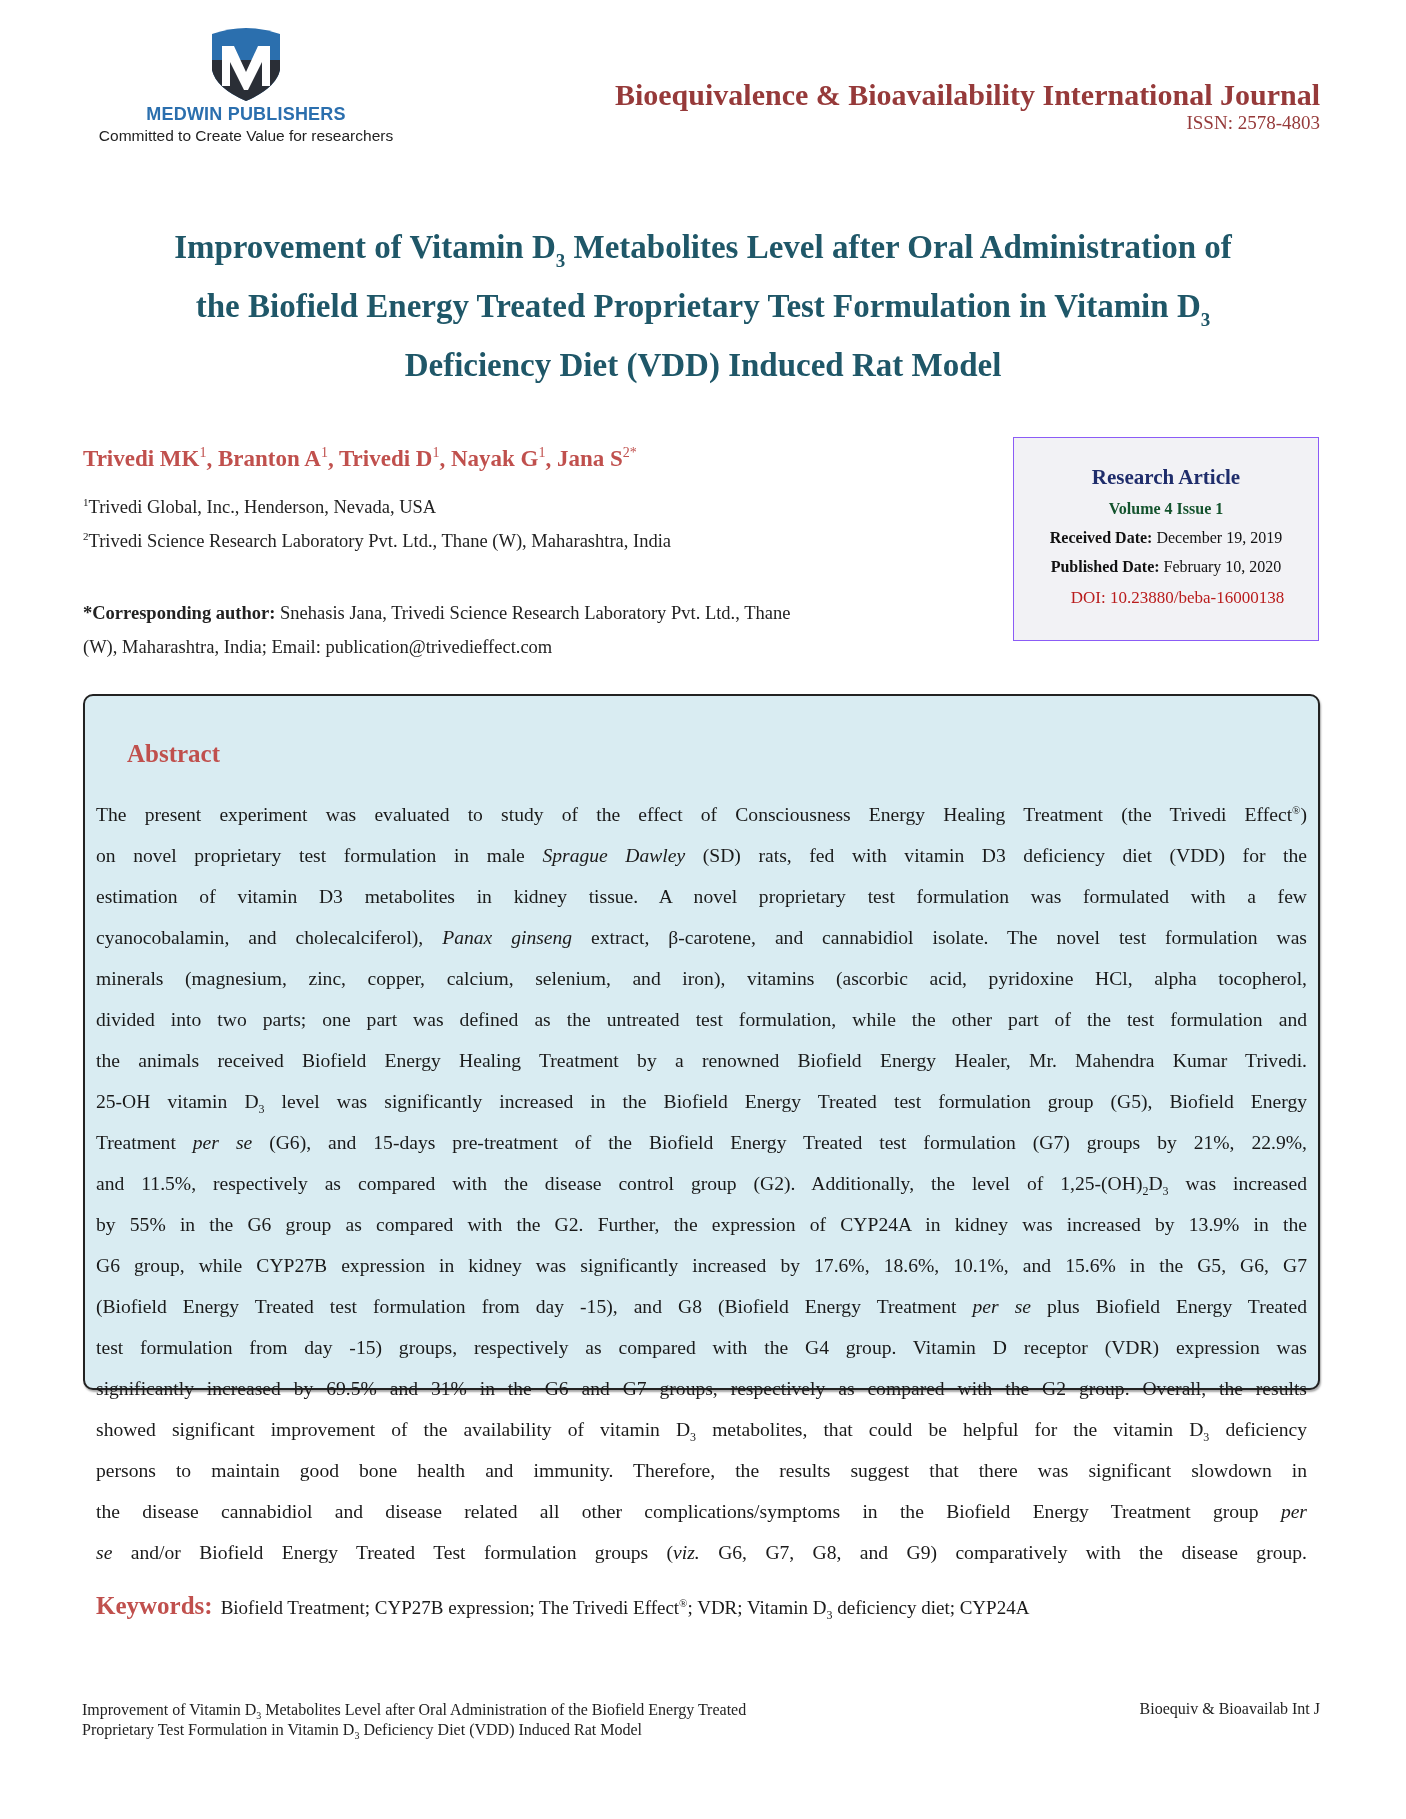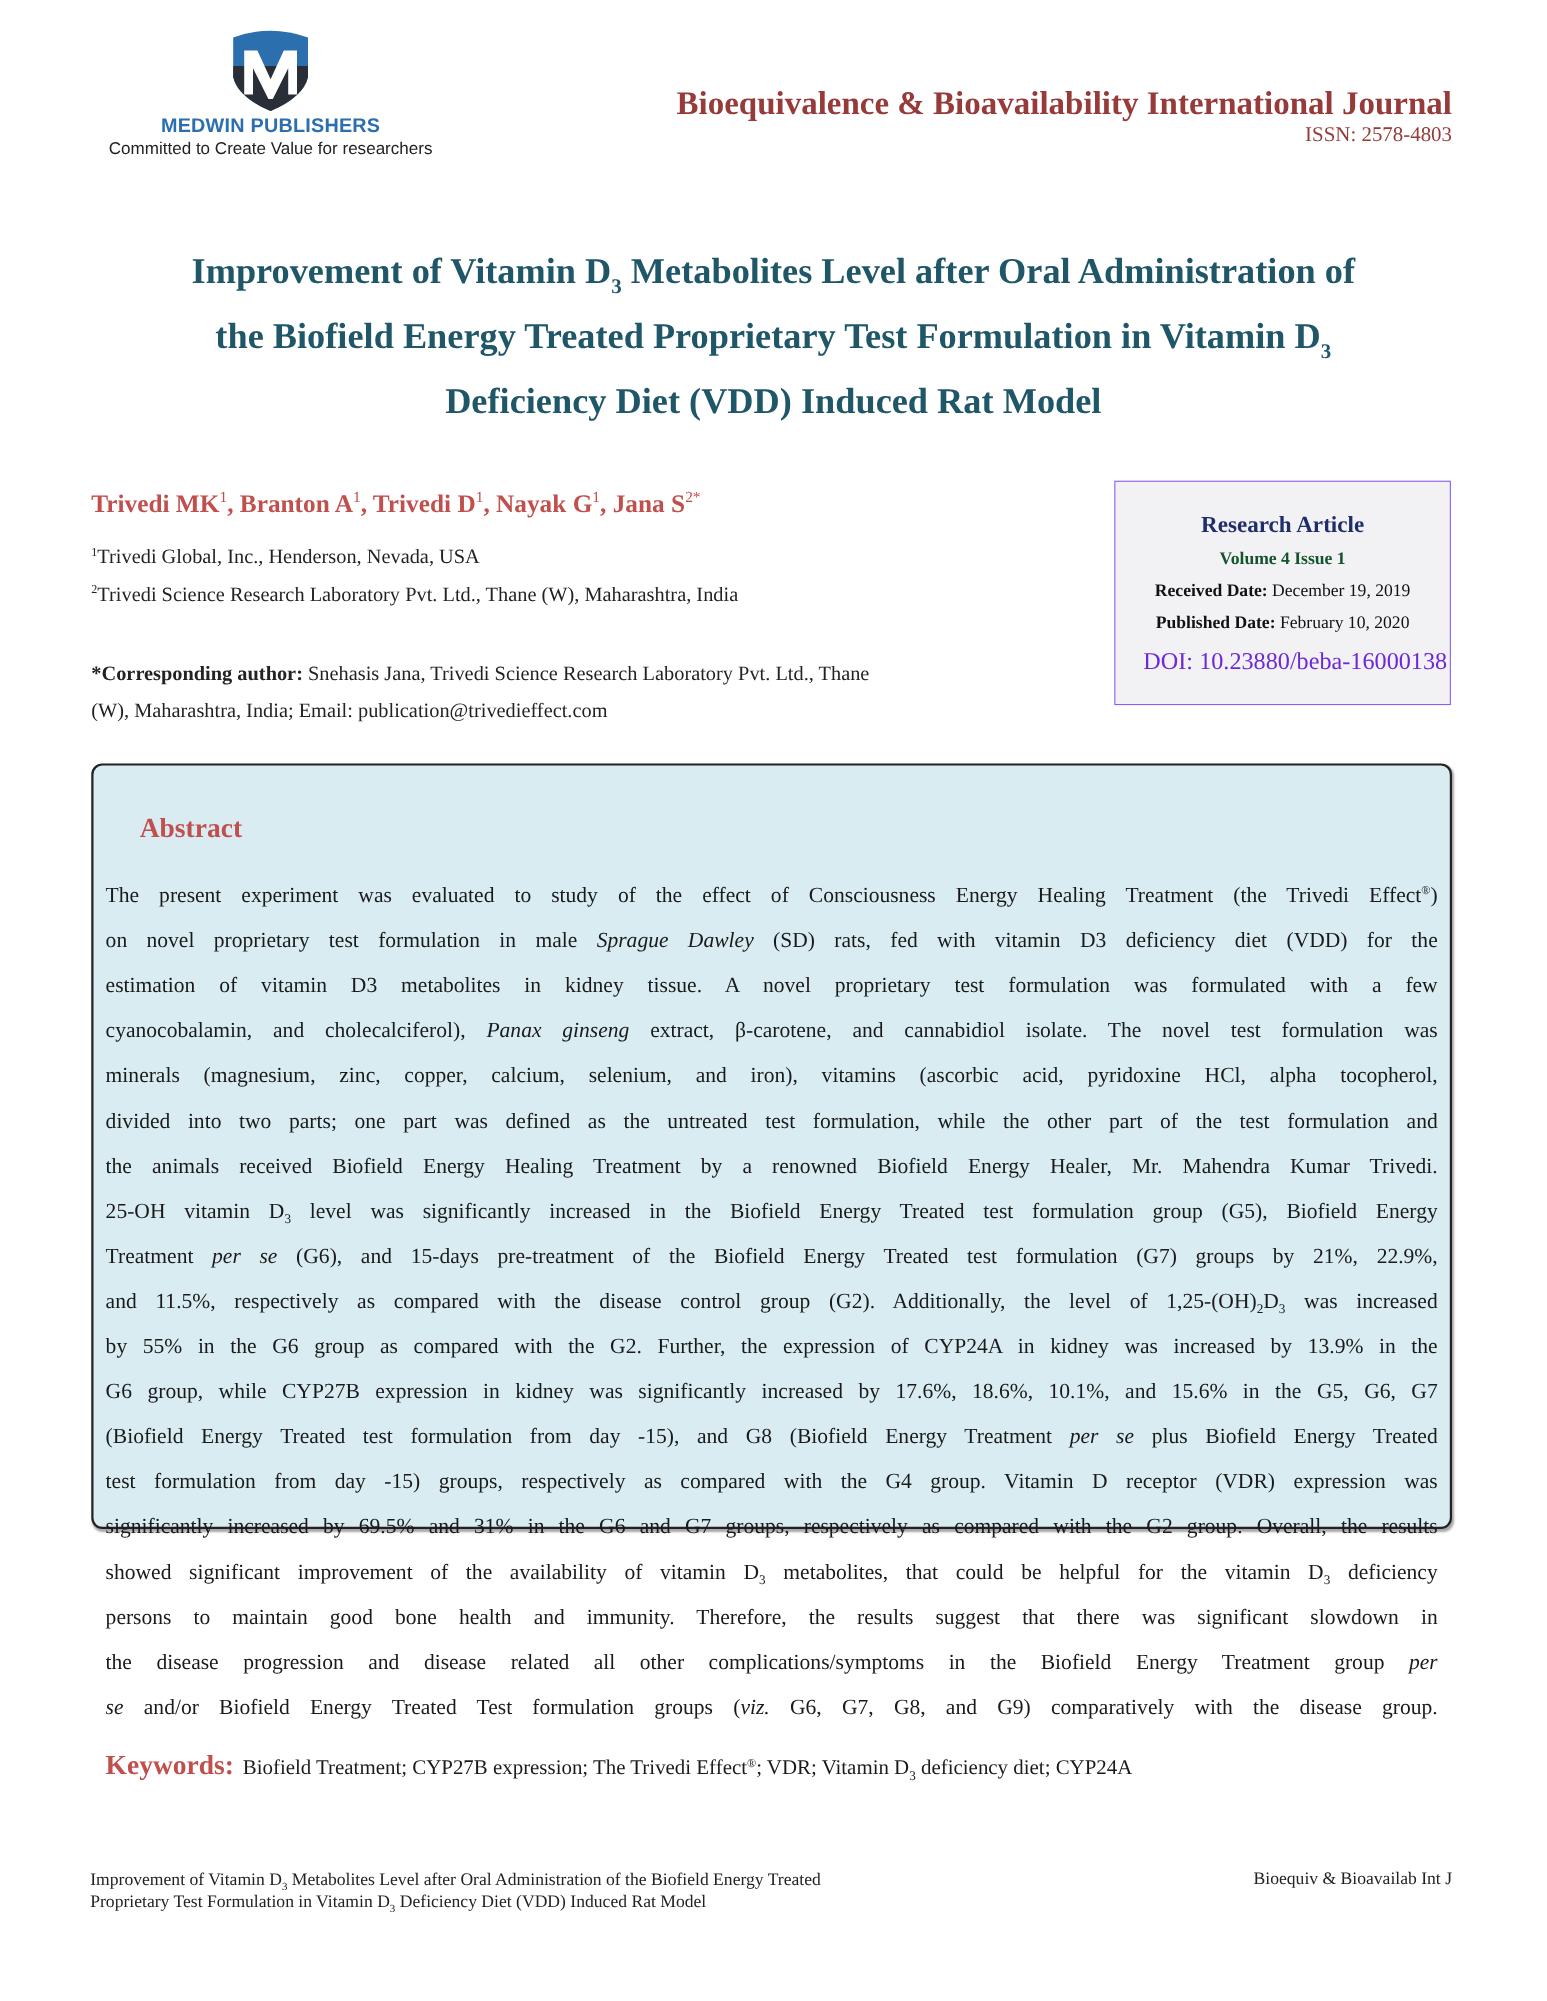--- a/index.html
+++ b/index.html
@@ -26,21 +26,21 @@
   .affil sup { font-size:11px; }
   .corr { left:83px; top:596px; width:920px; font-size:18.5px; line-height:34px; color:#222; }
   .corr b { font-weight:bold; }
   
   .infobox { left:1013px; top:437px; width:306px; height:204px; background:#f2f2f5;
              border:1px solid #8b5cf6; box-sizing:border-box; text-align:center; }
   .infobox .ra { color:#1f2d6b; font-size:21px; font-weight:bold; margin-top:27px; }
   .infobox .vol { font-size:16px; font-weight:bold; margin-top:10px; color:#14532d; }
   .infobox .row { font-size:16px; margin-top:11px; color:#111; }
   .infobox .row b { font-weight:bold; }
-  .infobox .doi { color:#6d28d9; font-size:22px; margin-top:12px;padding-left:23px; }
+  .infobox .doi { color:#b91c1c; font-size:17px; margin-top:12px;padding-left:23px; }
   
   .abstract { left:83px; top:694px; width:1237px; height:696px; background:#d9ecf2;
               border:2px solid #222; border-radius:10px; box-sizing:border-box;
               box-shadow:1px 2px 2px rgba(0,0,0,0.35); }
   .abstract .head { position:absolute; left:42px; top:44px; color:#c0504d; font-size:25px; font-weight:bold; }
   .abstract .body { position:absolute; left:11px; top:98px; width:1211px; font-size:19.6px;
                     line-height:41px; text-align:justify; color:#1a1a1a; }
   .abstract .body .ln { display:block; text-align:justify; text-align-last:justify; white-space:nowrap; overflow:hidden; height:41px; }
   .abstract .body .ln.last { text-align-last:justify; }
   .abstract sub { font-size:12px; vertical-align:-5px; line-height:0; }
@@ -110,21 +110,21 @@
     <span class="ln"><span>25-OH vitamin D</span><sub>3</sub><span> level was significantly increased in the Biofield Energy Treated test formulation group (G5), Biofield Energy</span></span>
     <span class="ln"><span>Treatment </span><i>per se</i><span> (G6), and 15-days pre-treatment of the Biofield Energy Treated test formulation (G7) groups by 21%, 22.9%,</span></span>
     <span class="ln"><span>and 11.5%, respectively as compared with the disease control group (G2). Additionally, the level of 1,25-(OH)</span><sub>2</sub><span>D</span><sub>3</sub><span> was increased</span></span>
     <span class="ln"><span>by 55% in the G6 group as compared with the G2. Further, the expression of CYP24A in kidney was increased by 13.9% in the</span></span>
     <span class="ln"><span>G6 group, while CYP27B expression in kidney was significantly increased by 17.6%, 18.6%, 10.1%, and 15.6% in the G5, G6, G7</span></span>
     <span class="ln"><span>(Biofield Energy Treated test formulation from day -15), and G8 (Biofield Energy Treatment </span><i>per se</i><span> plus Biofield Energy Treated</span></span>
     <span class="ln"><span>test formulation from day -15) groups, respectively as compared with the G4 group. Vitamin D receptor (VDR) expression was</span></span>
     <span class="ln"><span>significantly increased by 69.5% and 31% in the G6 and G7 groups, respectively as compared with the G2 group. Overall, the results</span></span>
     <span class="ln"><span>showed significant improvement of the availability of vitamin D</span><sub>3</sub><span> metabolites, that could be helpful for the vitamin D</span><sub>3</sub><span> deficiency</span></span>
     <span class="ln"><span>persons to maintain good bone health and immunity. Therefore, the results suggest that there was significant slowdown in</span></span>
-    <span class="ln"><span>the disease progression and disease related all other complications/symptoms in the Biofield Energy Treatment group </span><i>per</i></span>
+    <span class="ln"><span>the disease cannabidiol and disease related all other complications/symptoms in the Biofield Energy Treatment group </span><i>per</i></span>
     <span class="ln last"><i>se</i><span> and/or Biofield Energy Treated Test formulation groups (</span><i>viz.</i><span> G6, G7, G8, and G9) comparatively with the disease group.</span></span>
   </div>
   <div class="keywords">
     <span class="kl">Keywords:</span><span>Biofield Treatment; CYP27B expression; The Trivedi Effect</span><sup>®</sup><span>; VDR; Vitamin D</span><sub>3</sub><span> deficiency diet; CYP24A</span>
   </div>
 </div>
 
 <div class="abs footer-left">
   <div><span>Improvement of Vitamin D</span><sub>3</sub><span> Metabolites Level after Oral Administration of the Biofield Energy Treated</span></div>
   <div><span>Proprietary Test Formulation in Vitamin D</span><sub>3</sub><span> Deficiency Diet (VDD) Induced Rat Model</span></div>

